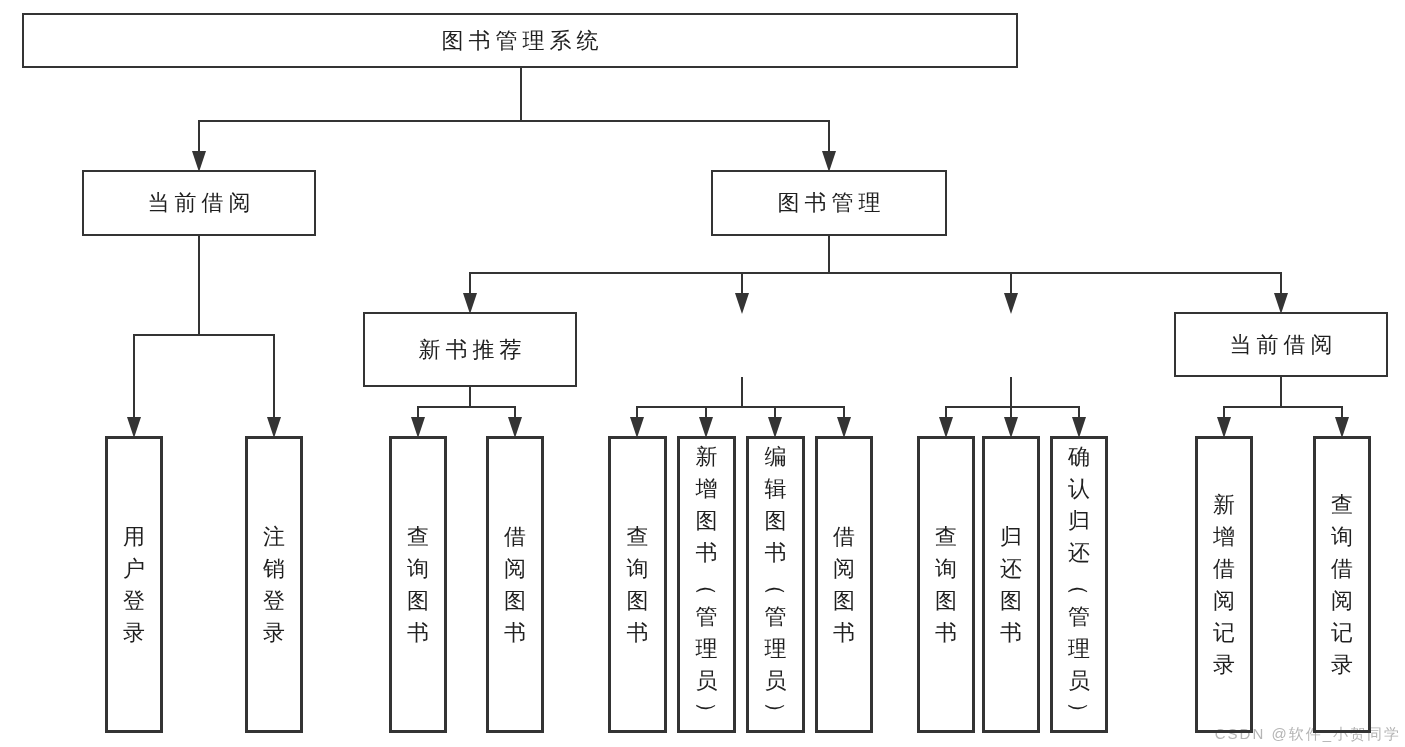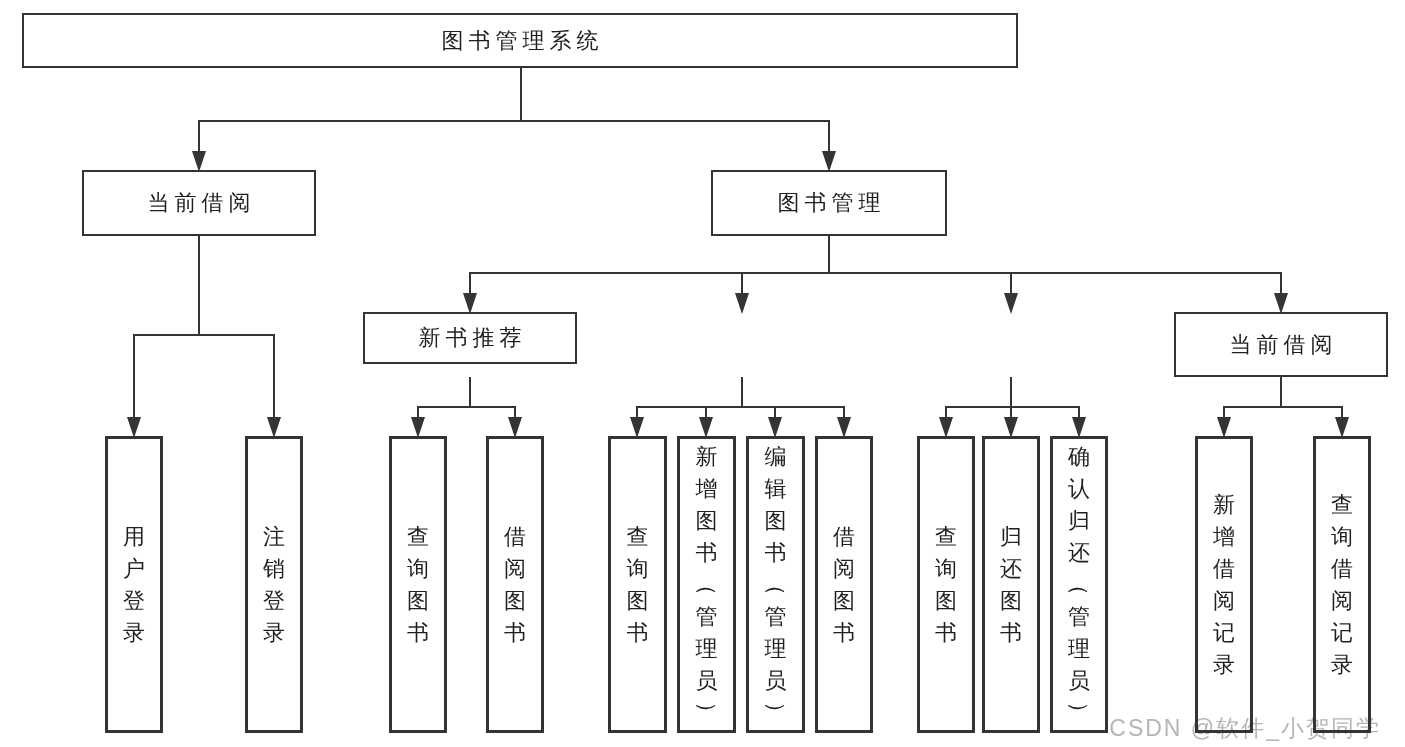--- a/index.html
+++ b/index.html
@@ -44,23 +44,23 @@
   .carrow {
     position: absolute;
     width: 0; height: 0;
     border-left: 7px solid transparent;
     border-right: 7px solid transparent;
     border-top: 21px solid var(--line, #343434);
     z-index: 3;
   }
   .watermark {
     position: absolute;
-    right: 24px;
+    right: 4px;
     bottom: 3px;
-    font-size: 23px;
+    font-size: 15px;
     letter-spacing: 2px;
     color: var(--watermark, #b5b5b5);
     mix-blend-mode: darken;
     z-index: 5;
     white-space: nowrap;
   }
 </style>
 </head>
 <body>
 
@@ -68,21 +68,21 @@
   <div class="watermark">CSDN @软件_小贺同学</div>
 <div class="node h" style="left: 22px; top: 13px; width: 996px; height: 55px;">
       <span>图书管理系统</span>
     </div>
     <div class="node h" style="left: 82px; top: 170px; width: 234px; height: 66px;">
       <span>当前借阅</span>
     </div>
     <div class="node h" style="left: 711px; top: 170px; width: 236px; height: 66px;">
       <span>图书管理</span>
     </div>
-    <div class="node h" style="left: 363px; top: 312px; width: 214px; height: 52px;">
+    <div class="node h" style="left: 363px; top: 312px; width: 214px; height: 75px;">
       <span>新书推荐</span>
     </div>
     <div class="node h" style="left: 1174px; top: 312px; width: 214px; height: 65px;">
       <span>当前借阅</span>
     </div>
     <div class="node v" style="left: 105px; top: 436px; width: 58px; height: 297px;">
       <span class="ch">用</span>
       <span class="ch">户</span>
       <span class="ch">登</span>
       <span class="ch">录</span>

